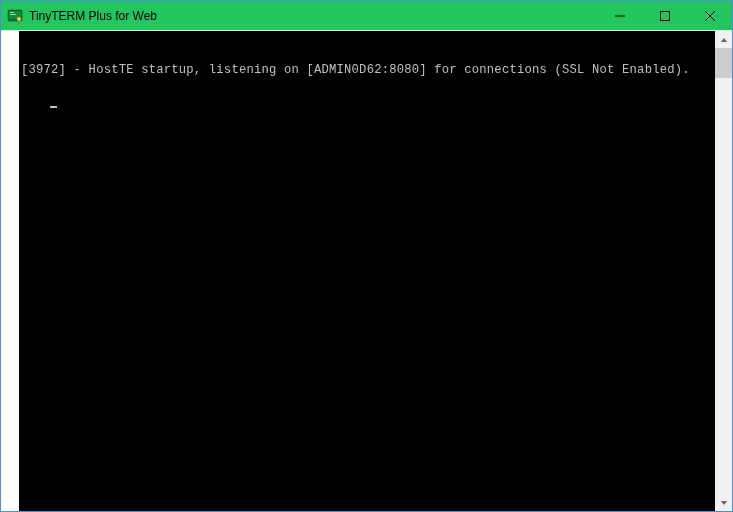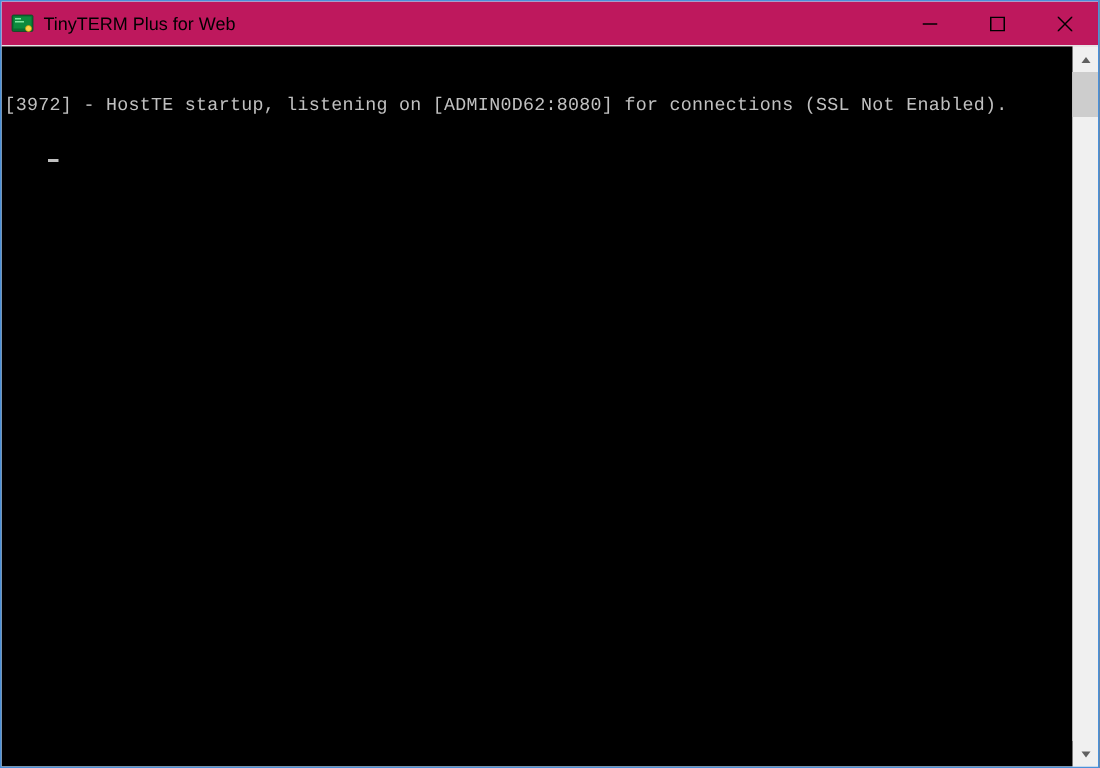--- a/index.html
+++ b/index.html
@@ -6,21 +6,21 @@
     body {
       width: 733px;
       height: 512px;
       font-family: "Segoe UI", Tahoma, sans-serif;
       background: #fff;
       overflow: hidden;
       border: 1px solid #4a90d9;
     }
     .titlebar {
       height: 30px;
-      background: #be185d;
+      background: #22c55e;
       display: flex;
       align-items: center;
       padding-left: 6px;
       border-bottom: 1px solid #e5e5e5;
     }
     .app-icon {
       width: 16px;
       height: 16px;
       margin-right: 6px;
       flex-shrink: 0;
@@ -44,20 +44,21 @@
       justify-content: center;
       background: transparent;
       border: none;
       cursor: pointer;
     }
     .win-btn svg { width: 10px; height: 10px; }
     .client-area {
       position: relative;
       height: calc(100% - 30px);
       display: flex;
+      margin-left: 18px;
     }
     .terminal {
       flex: 1;
       background: #000;
       color: #c0c0c0;
       font-family: "Consolas", "Courier New", monospace;
       font-size: 12.2px;
       line-height: 15px;
       padding: 2px 2px;
       white-space: pre;

